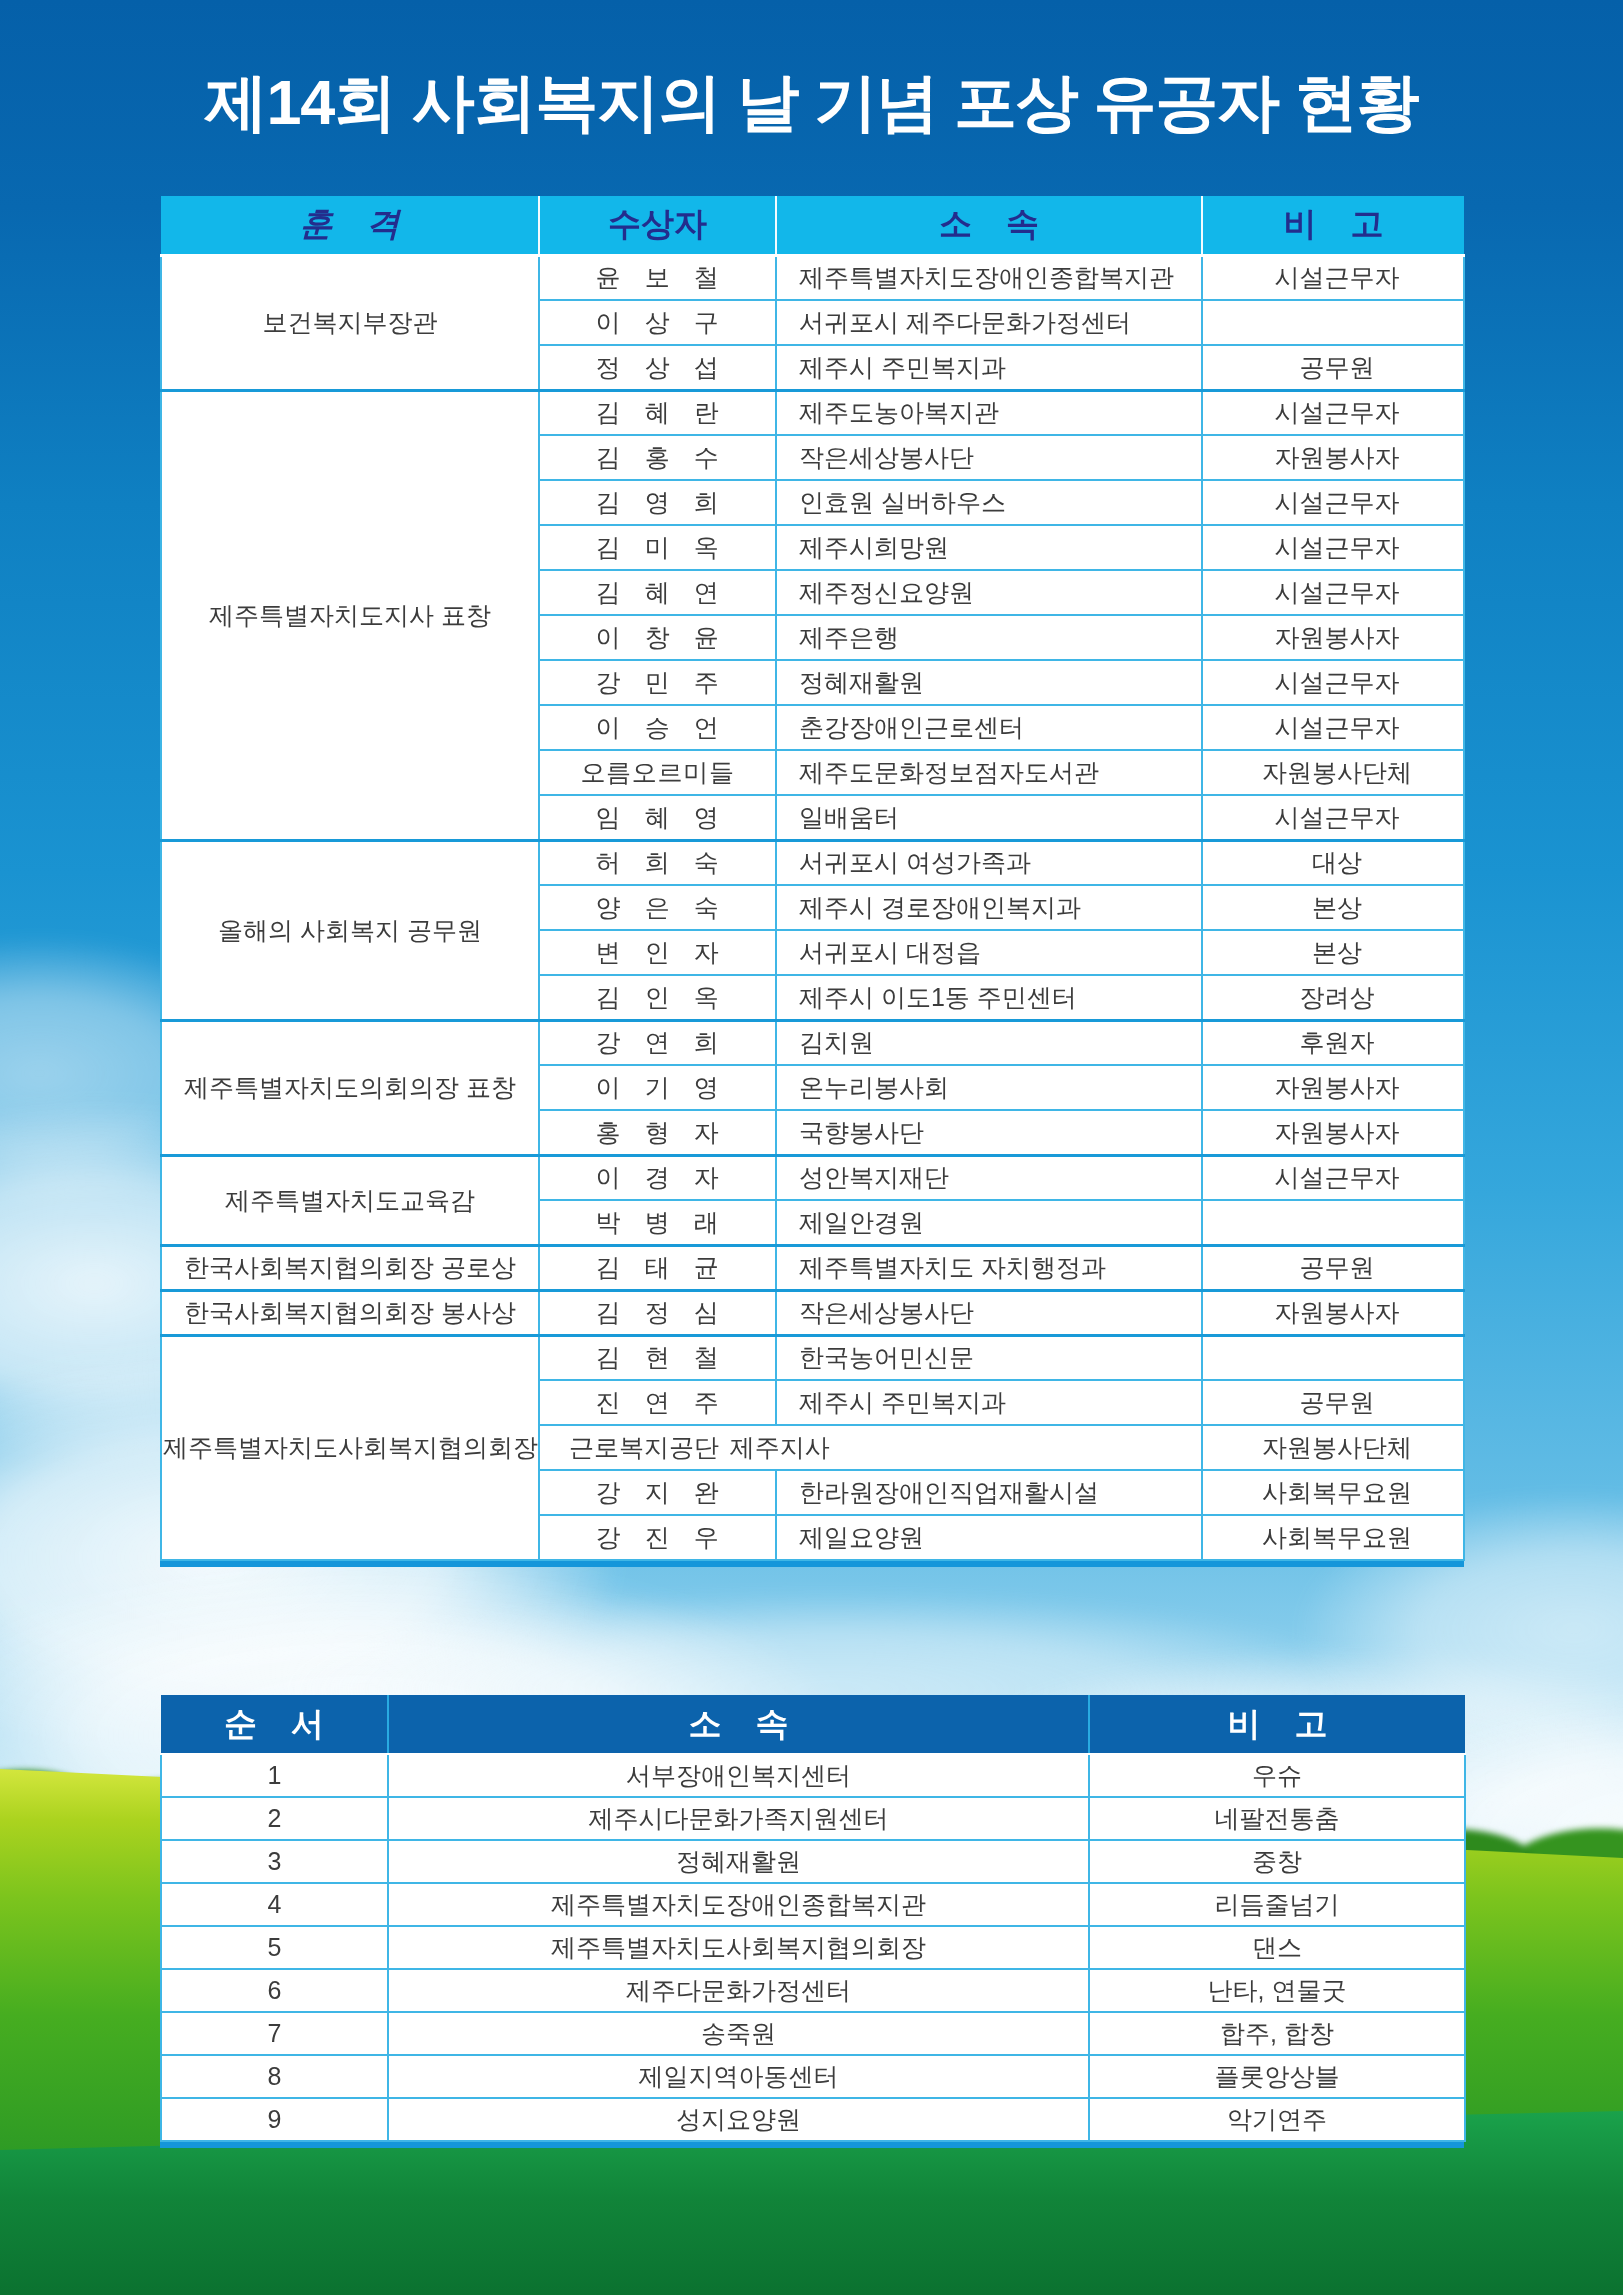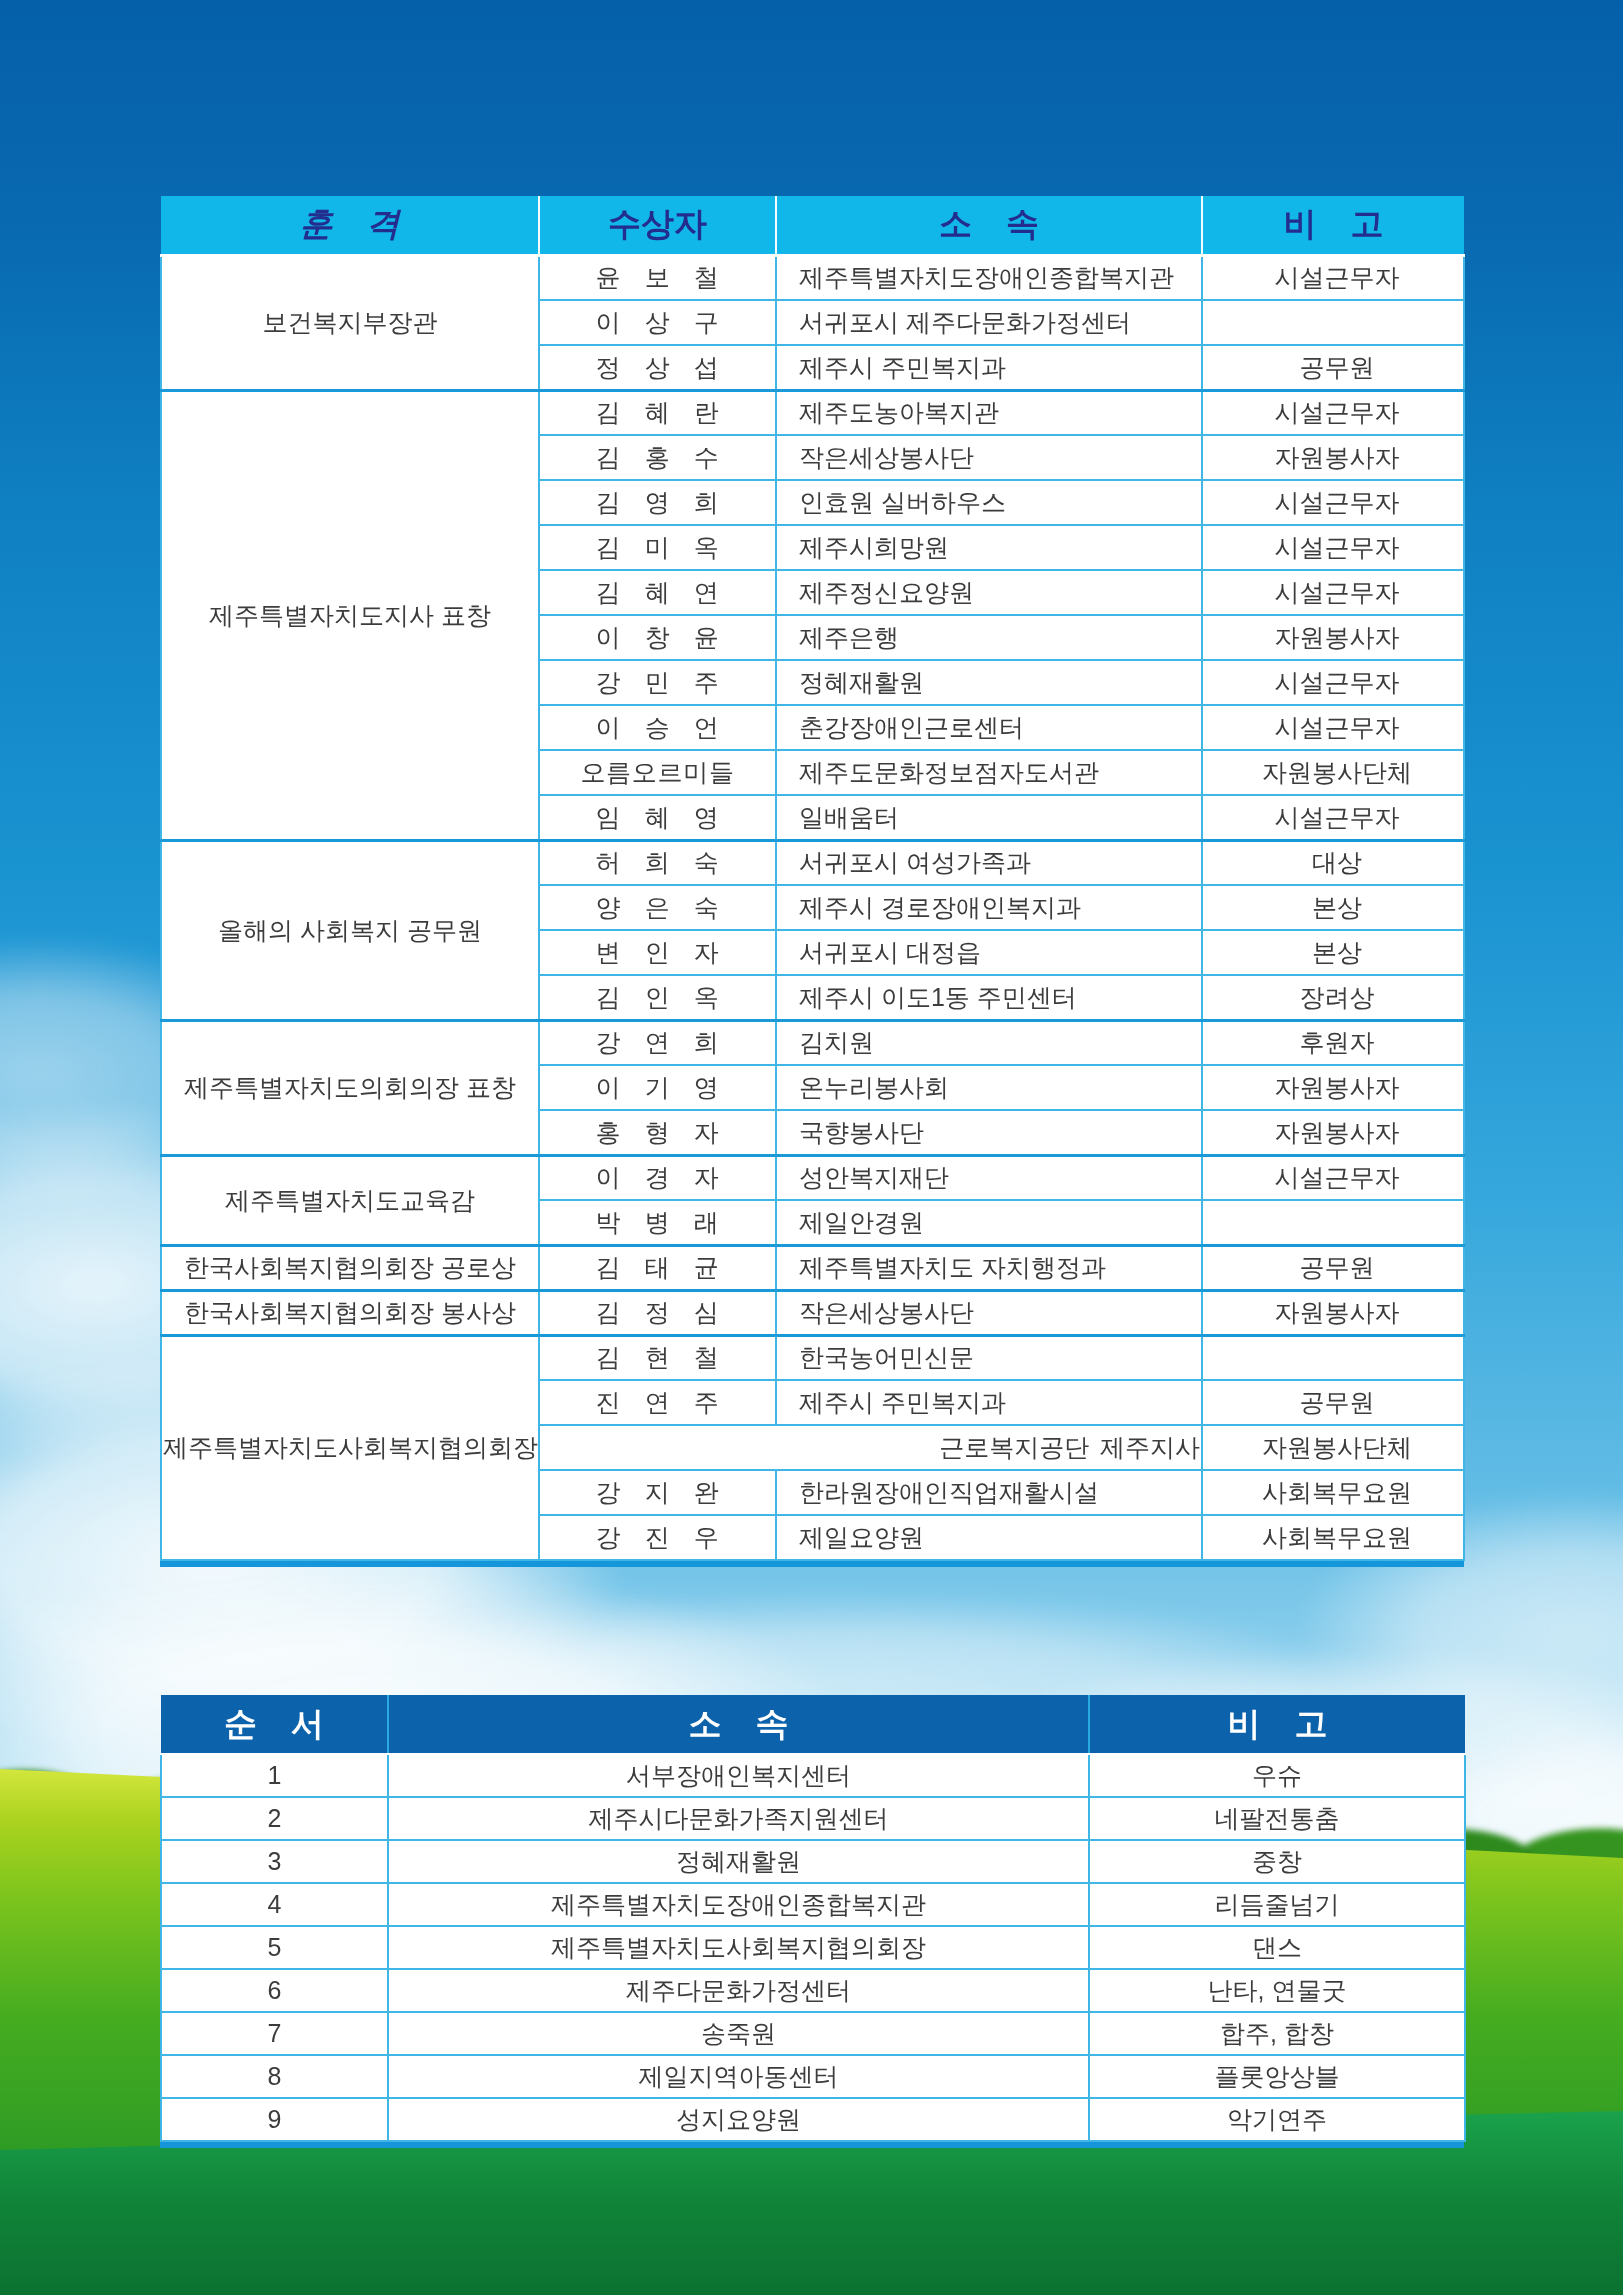--- a/index.html
+++ b/index.html
@@ -46,39 +46,40 @@
   
   #t1 th{background:#12b7ea;color:#232d8d;font-size:33px;font-weight:800;word-spacing:25px;border:none;border-left:2.6px solid #f3fbff;border-bottom:3.3px solid #ffffff;}
   #t1 th:first-child{border-left:none;font-style:italic;}
   
   #t2 th{background:#0c63ac;color:#ffffff;font-size:33px;font-weight:800;word-spacing:25px;border:none;border-left:2px solid #29abe2;border-bottom:2.6px solid #ffffff;}
   #t2 th:first-child{border-left:none;}
   .grade{font-size:25px;}
   .name{word-spacing:15.7px;letter-spacing:0.7px;}
   #t1 .org{text-align:left;padding-left:22px;}
   #t1 .note{text-align:center;padding-left:9px;}
-  .merged{text-align:right;padding-left:29px;word-spacing:3.9px;}
+  .merged{text-align:left;padding-left:29px;word-spacing:3.9px;}
 </style>
 </head>
 <body>
 
 <div id="canvas">
 
   <div class="cloud" style="left:-209px;top:936px;width:497px;height:275px;opacity:.55;"></div>
   <div class="cloud" style="left:-249px;top:1100px;width:687px;height:367px;opacity:.9;"></div>
   <div class="cloud" style="left:-196px;top:1348px;width:818px;height:419px;opacity:.95;"></div>
   <div class="cloud" style="left:-131px;top:1558px;width:982px;height:353px;opacity:.95;"></div>
   <div class="cloud" style="left:275px;top:1591px;width:1113px;height:196px;opacity:.55;"></div>
   <div class="cloud" style="left:949px;top:1649px;width:818px;height:216px;opacity:.7;"></div>
   <div class="cloud" style="left:1296px;top:1492px;width:556px;height:275px;opacity:.6;"></div>
   <div class="cloud" style="left:1342px;top:1702px;width:622px;height:262px;opacity:.95;"></div>
   <div class="treeline"></div>
   <div class="hill-light"></div>
   <div class="hill-dark"></div>
 
+  <div id="title1" class="big-title">제14회 사회복지의 날 기념 포상 유공자 현황</div>
 
   <div id="t1wrap" class="twrap">
     <table id="t1">
       <colgroup>
           <col style="width:378px">
           <col style="width:237px">
           <col style="width:426px">
           <col style="width:262px">
         </colgroup>
       <thead>

